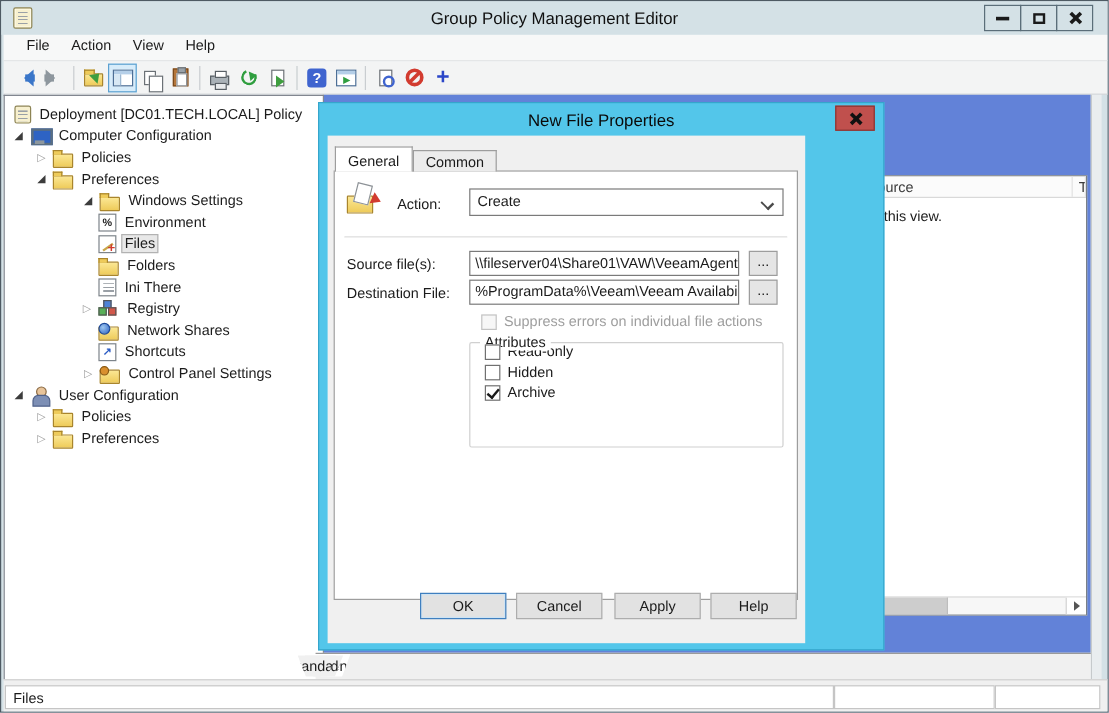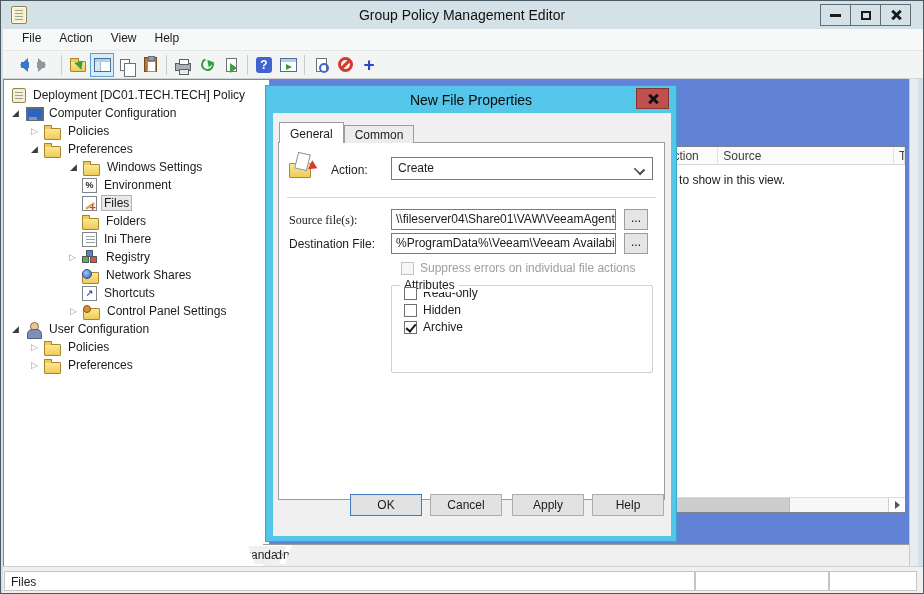--- a/index.html
+++ b/index.html
@@ -115,21 +115,21 @@
                 display:flex; align-items:center; justify-content:center; padding:0 16px; white-space:nowrap; }
   .btab.active { margin-top:-1px; height:21px; }
   .btab.active .face { background:#fff; }
 
   
   .statusbar { position:absolute; left:2px; top:565px; width:920px; height:27px; background:#f0f0f0; border-top:1px solid #cfcfcf; }
   .scell { position:absolute; top:4px; height:20px; background:#fff; border:1px solid #c5c5c5; padding:3px 6px; white-space:nowrap; }
   .sc0 { left:1px; width:691px; } .sc1 { left:692px; width:134px; } .sc2 { left:826px; width:88px; }
 
   
-  .dialog { position:absolute; left:264px; top:84px; width:412px; height:457px; background:#53c6ea; border:1px solid #35a6cc; z-index:10; }
+  .dialog { position:absolute; left:264px; top:84px; width:472px; height:457px; background:#53c6ea; border:1px solid #35a6cc; z-index:10; }
   .dtitle { height:27px; display:flex; align-items:center; justify-content:center; font-size:14px; color:#0a0a0a; }
   .dclose { position:absolute; top:2px; right:7px; width:33px; height:21px; background:#c0504d; border:1px solid #8a3432; display:flex; align-items:center; justify-content:center; }
   .dx { position:relative; width:10px; height:10px; }
   .dx::before,.dx::after { content:""; position:absolute; left:4px; top:-1px; width:3px; height:12px; background:#111; }
   .dx::before { transform:rotate(45deg);} .dx::after { transform:rotate(-45deg);}
   .dcontent { position:absolute; left:7px; top:27px; width:398px; height:423px; background:#f0f0f0; }
   .dtabs { position:absolute; left:6px; top:9px; display:flex; align-items:flex-end; height:21px; z-index:2; }
   .dtab { border:1px solid #9d9d9d; border-bottom:none; background:#ececec; padding:2px 10px 3px; height:18px; }
   .dtab.active { background:#fff; height:21px; padding-top:4px; position:relative; }
   .dtab.active::after { content:""; position:absolute; left:0; right:0; bottom:-1px; height:1px; background:#fff; }
@@ -229,21 +229,21 @@
         <span class="i-delete"></span>
       </div>
     <div class="tb">
         <span class="i-plus">+</span>
       </div>
   </div>
 
   <div class="tree">
     <div class="trow d0">
       <span class="ti ti-scroll"></span>
-      <span class="lbl">Deployment [DC01.TECH.TECH] Policy</span>
+      <span class="lbl">Deployment [DC01.TECH.LOCAL] Policy</span>
     </div>
     <div class="trow d1">
       <span class="exp e"></span>
       <span class="ti ti-computer"></span>
       <span class="lbl">Computer Configuration</span>
     </div>
     <div class="trow d2">
       <span class="exp c"></span>
       <span class="ti ti-folder"></span>
       <span class="lbl">Policies</span>
@@ -370,21 +370,21 @@
       </div>
       <div class="dpage">
         <div class="facticon">
             <span class="f1"></span>
             <span class="f2"></span>
             <span class="f3"></span>
           </div>
         <div class="flabel" style="left:52px; top:20px;">Action:</div>
         <div class="combo">Create</div>
         <div class="hr"></div>
-        <div class="flabel" style="left:10px; top:70px;font-family:Liberation Serif, serif;">Source file(s):</div>
+        <div class="flabel" style="left:10px; top:70px;">Source file(s):</div>
         <div class="tbox" style="top:66px;">\\fileserver04\Share01\VAW\VeeamAgentWin</div>
         <div class="browse" style="top:66px;">...</div>
         <div class="flabel" style="left:10px; top:94px;">Destination File:</div>
         <div class="tbox" style="top:90px;">%ProgramData%\Veeam\Veeam Availability C</div>
         <div class="browse" style="top:90px;">...</div>
         <div class="chkrow dis" style="left:112px; top:118px;">
           <span class="chk disabled"></span>
           <span>Suppress errors on individual file actions</span>
         </div>
         <div class="group">

